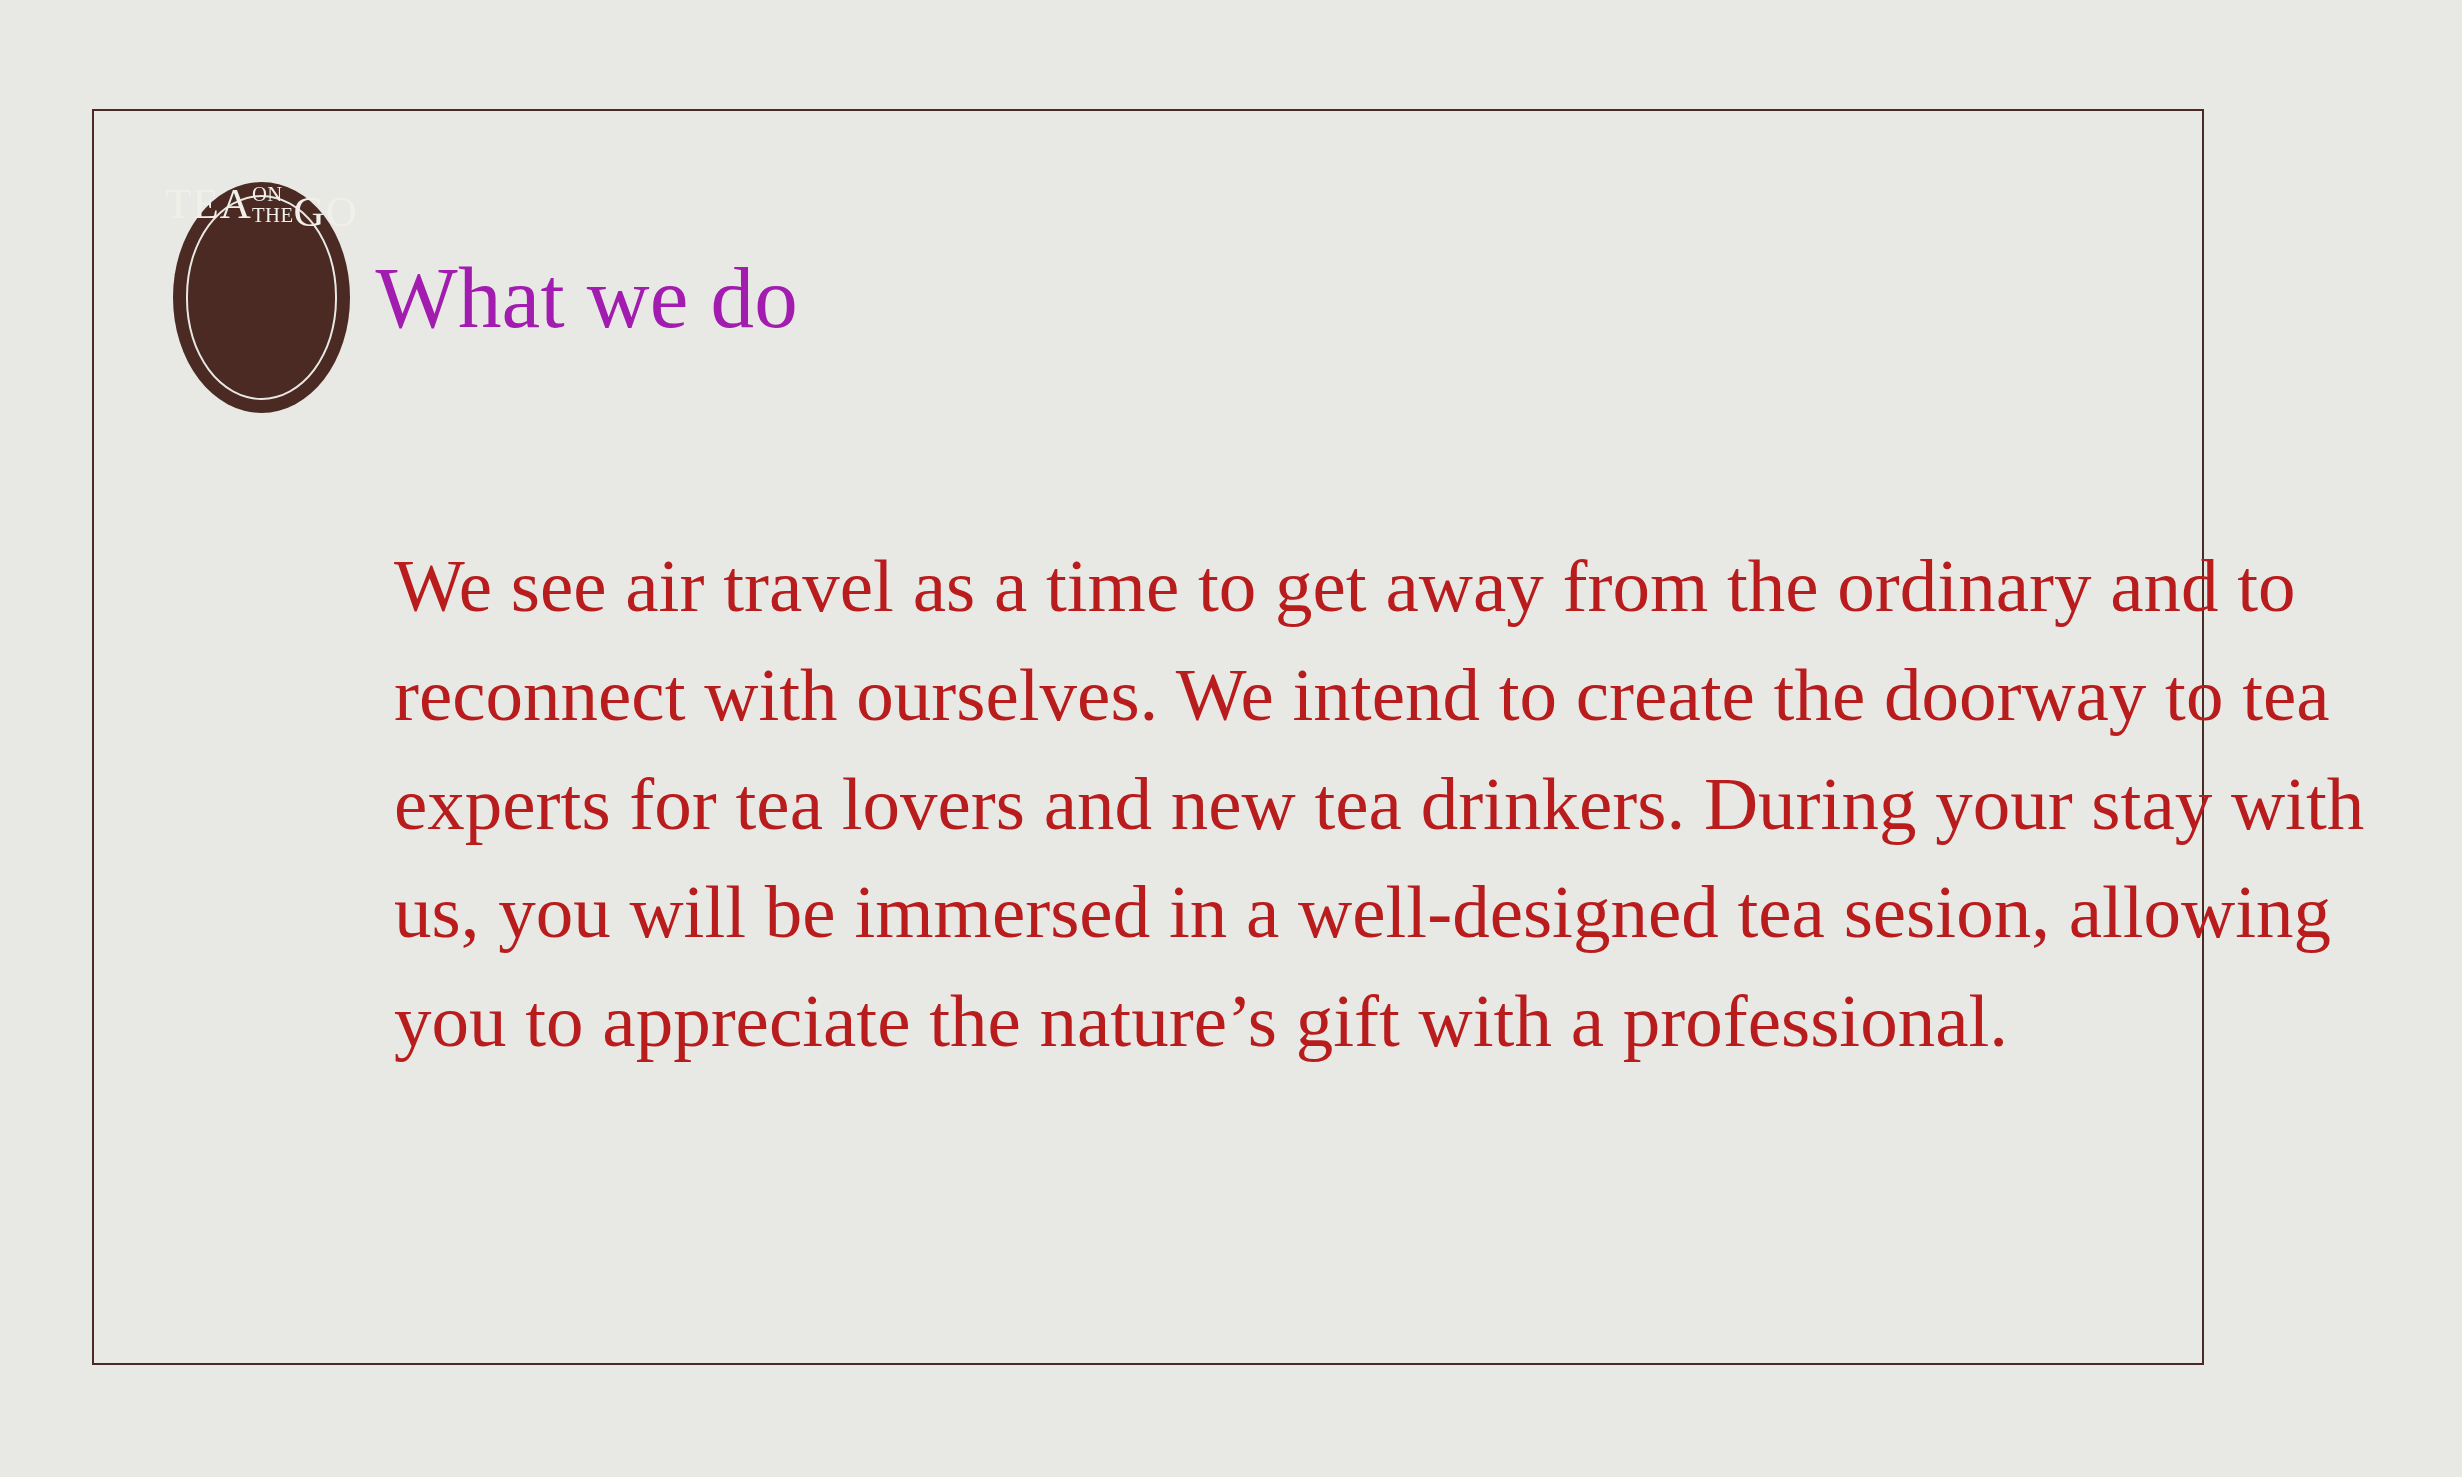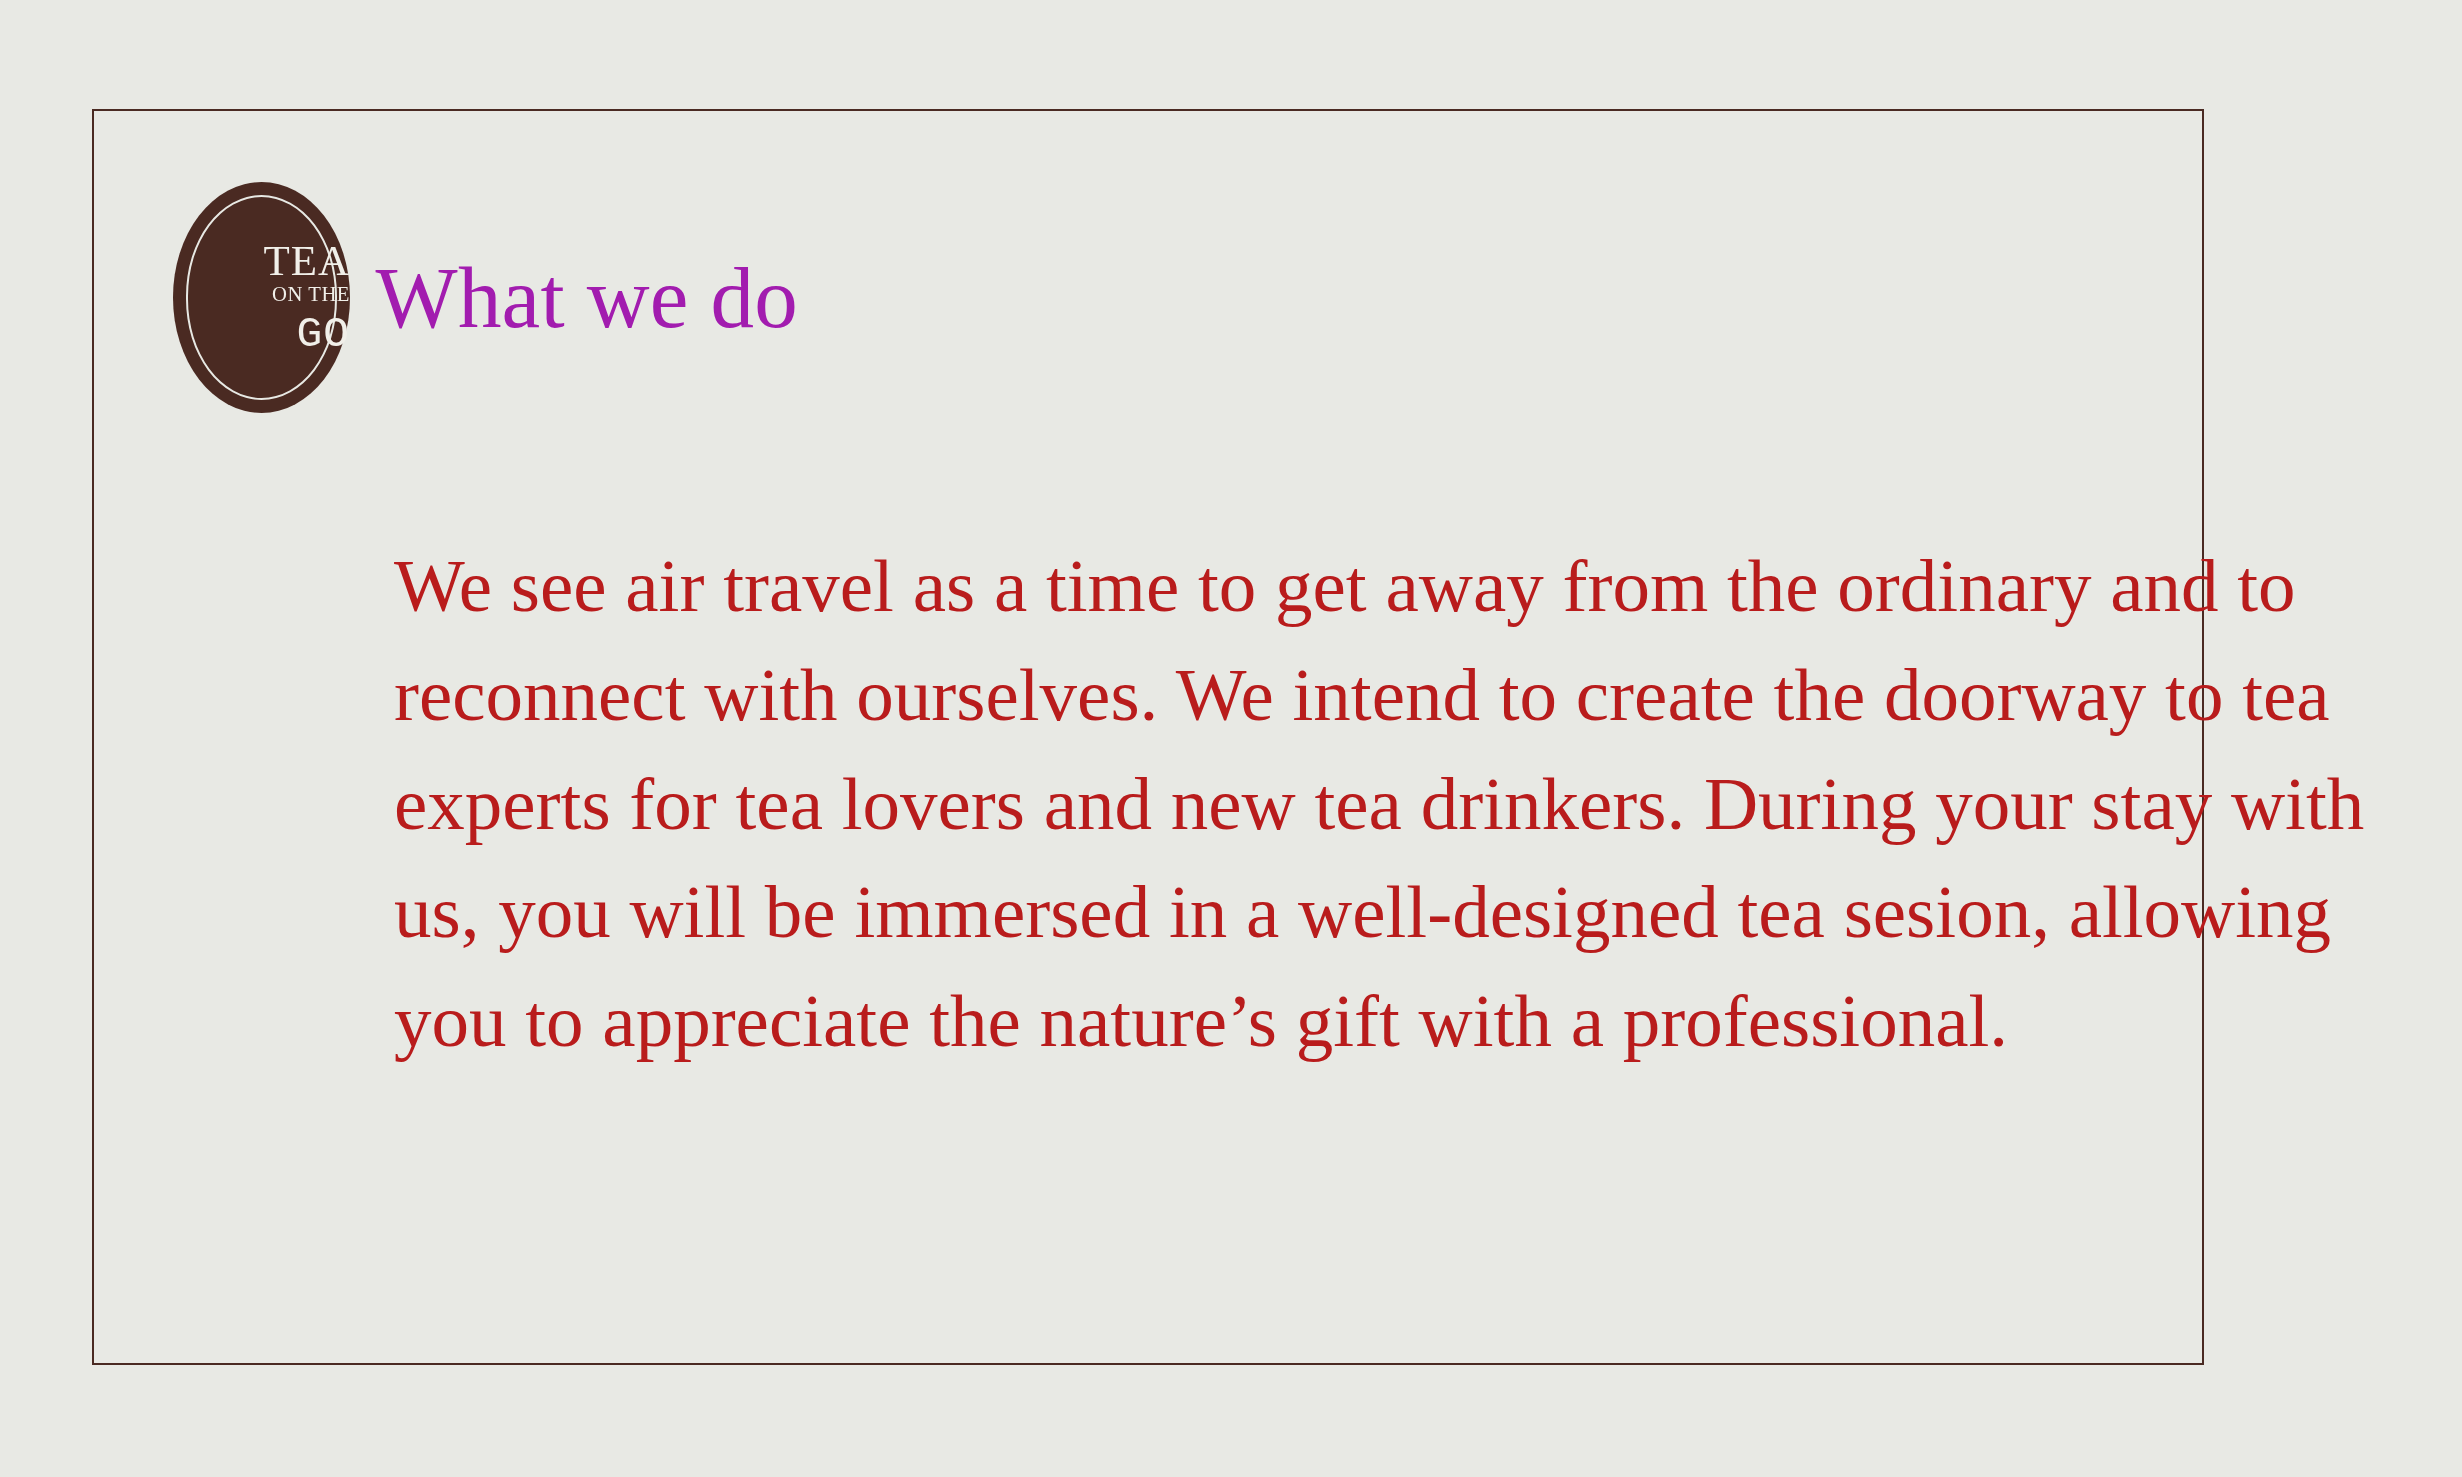--- a/index.html
+++ b/index.html
@@ -59,42 +59,41 @@
     top: 12.8px;
     right: 12.8px;
     bottom: 12.8px;
     border: 2.5px solid #e8e9e4;
     border-radius: 77px / 103px;
   }
   .logo-text {
     position: absolute;
     inset: 0;
     display: flex;
-    flex-direction: column;
-    align-items: flex-end;
+    align-items: flex-start;
     justify-content: center;
     color: #f1efe9;
     line-height: 1;
   }
   .logo-line1 {
     font-size: 43px;
     letter-spacing: 1px;
     font-family: "Liberation Serif", "DejaVu Serif", serif;
   }
   .logo-line2 {
     font-size: 20.7px;
     letter-spacing: 0.5px;
     margin-top: 2px;
     font-family: Liberation Serif, serif;
   }
   .logo-line3 {
     font-size: 43px;
     letter-spacing: 1px;
     margin-top: 7.9px;
-    font-family: Liberation Mono, monospace;
+    font-family: Liberation Serif, serif;
   }
 
   .title {
     font-size: 87px;
     color: #a21caf;
     font-weight: normal;
     letter-spacing: 0.2px;
     margin: 0;
     white-space: nowrap;
     font-family: "Liberation Serif", "DejaVu Serif", serif;

